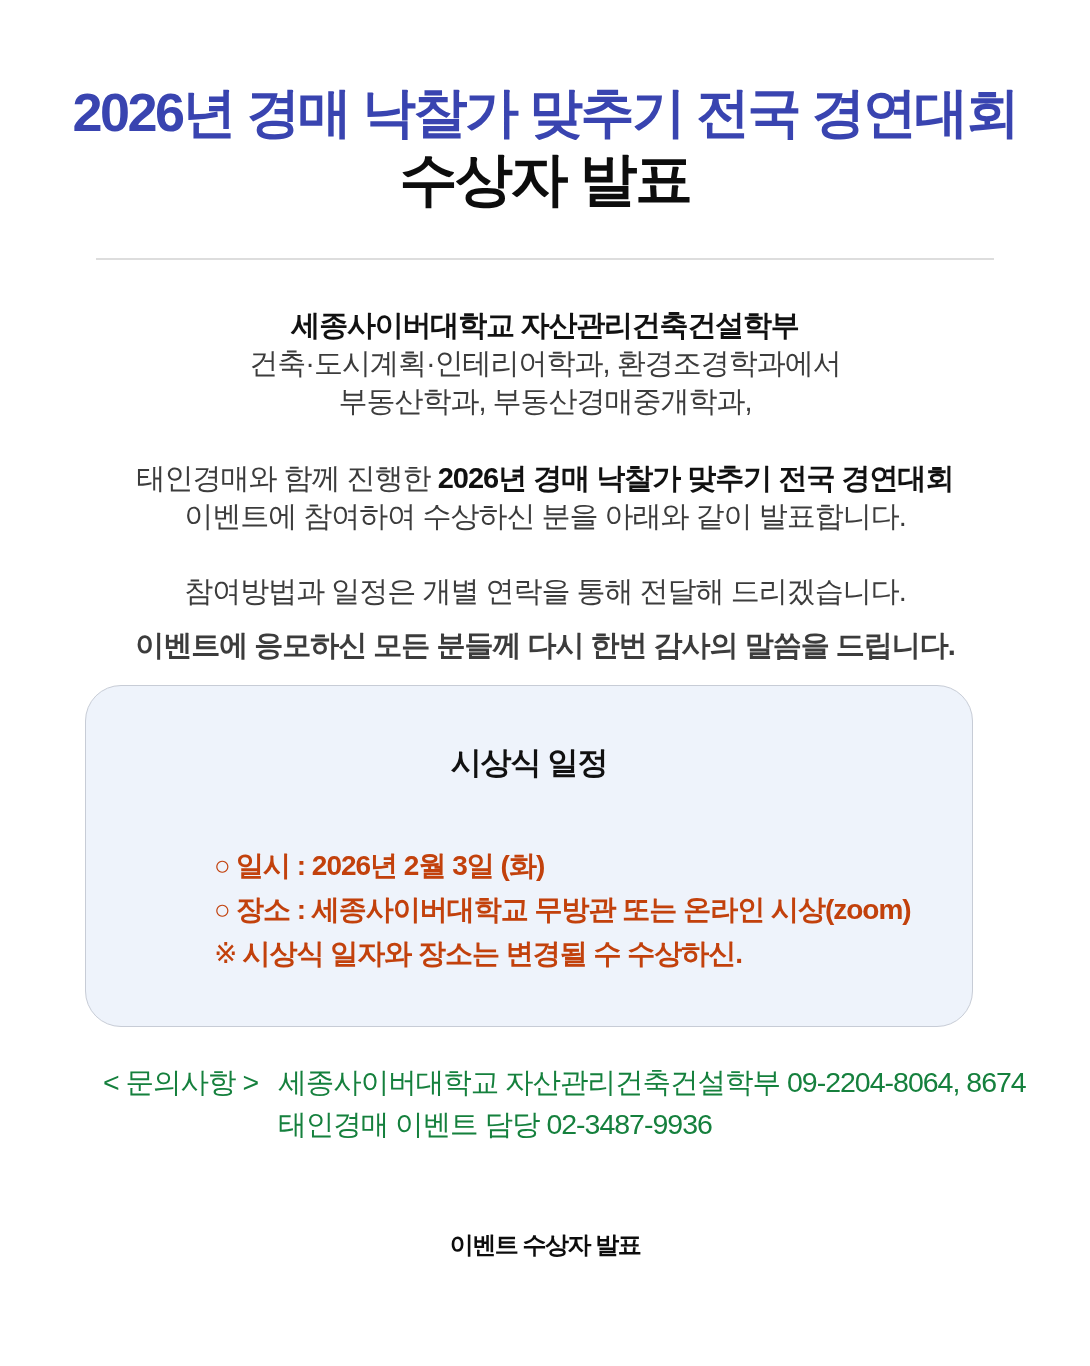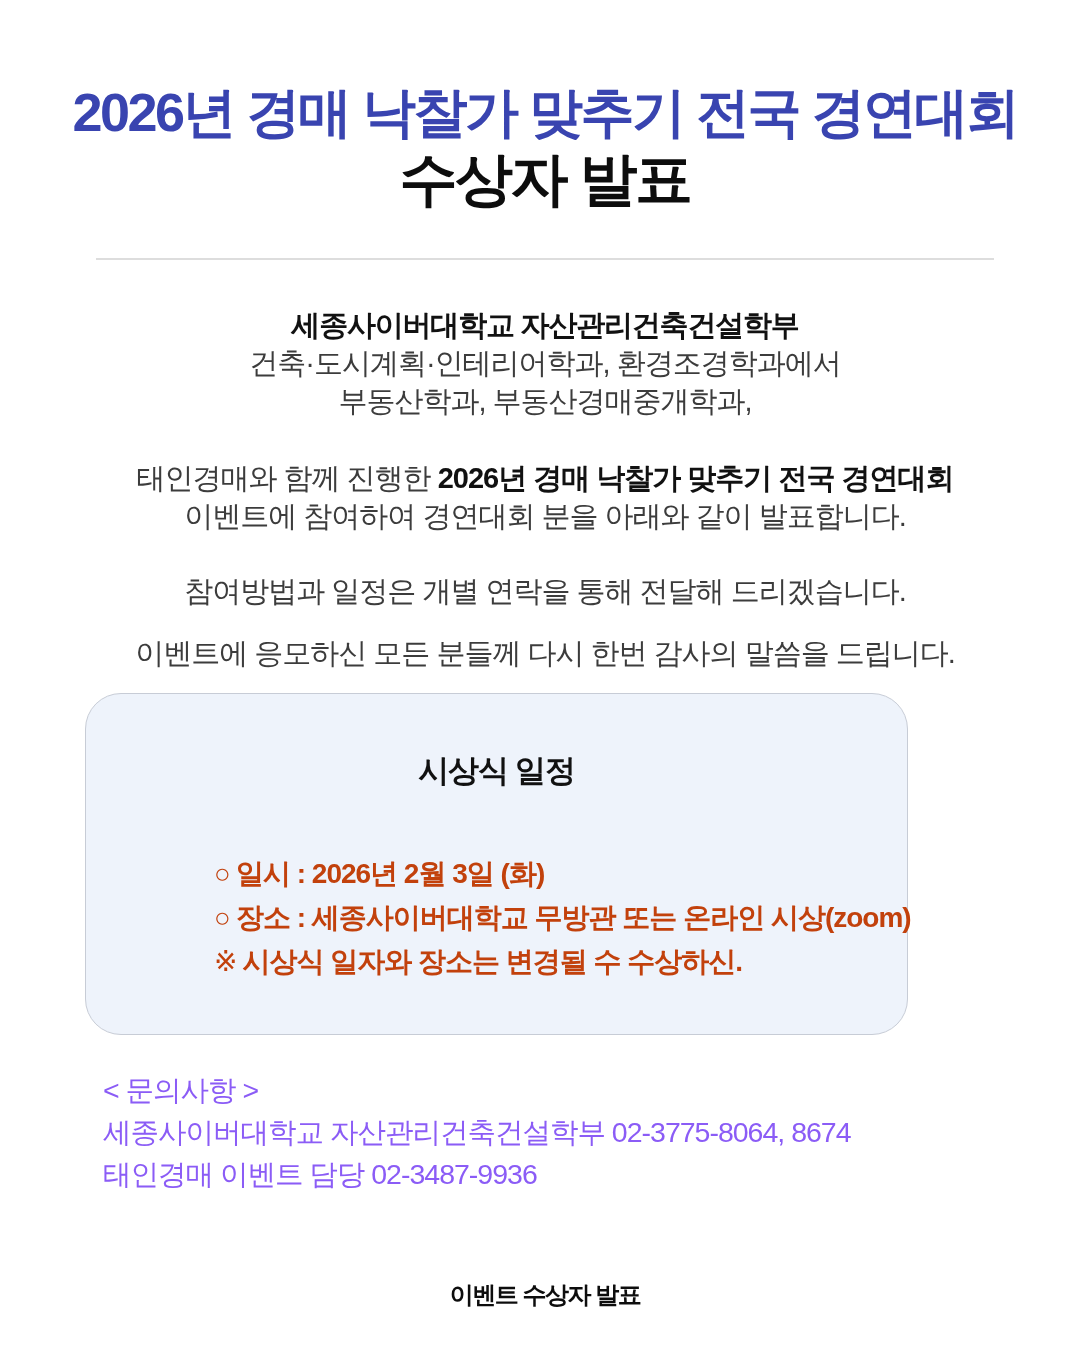--- a/index.html
+++ b/index.html
@@ -46,23 +46,23 @@
     color:#3c3c3c;
   }
   .intro .dept-bold {
     font-weight:bold;
     color:#111111;
     letter-spacing:-1.2px;
   }
   .para1 { margin-top:39px; font-size:29px; line-height:38px; letter-spacing:-1px; }
   .para1 .em-bold { font-weight:bold; color:#111111; }
   .para2 { margin-top:37px; font-size:29px; line-height:38px; letter-spacing:-1px; }
-  .para3 { margin-top:24px; font-size:29px; line-height:38px; letter-spacing:-1px; }
+  .para3 { margin-top:16px; font-size:29px; line-height:38px; letter-spacing:-1px;font-weight:bold; }
   .schedule-box {
-    width:823px;
+    width:888px;
     height:342px;
     margin:21px 0 0 85px;
     background:#eef3fb;
     border:1px solid #c7ccd6;
     border-radius:36px;
   }
   .schedule-title {
     margin-top:56px;
     text-align:center;
     font-size:31px;
@@ -82,24 +82,23 @@
   .bullet {
     font-weight:normal;
     display:inline-block;
     margin-right:6px;
   }
   .contact {
     margin:34px 40px 0 103px;
     display:flex;
     align-items:flex-start;
     font-size:28.5px;
-    color:#8b5cf6;
+    color:#15803d;
     line-height:42px;
     letter-spacing:-1px;
-    flex-direction:column;
   }
   .contact-label { margin-right:20px; white-space:nowrap; }
   .footer-title {
     margin-top:84px;
     text-align:center;
     font-size:24px;
     font-weight:bold;
     color:#0d0d0d;
     letter-spacing:-1.5px;
   }
@@ -117,21 +116,21 @@
   <hr class="divider">
 
   <div class="intro centered">
     <div class="dept-bold">세종사이버대학교 자산관리건축건설학부</div>
     <div>건축·도시계획·인테리어학과, 환경조경학과에서</div>
     <div>부동산학과, 부동산경매중개학과,</div>
   </div>
 
   <div class="para1 centered">
     <div><span>태인경매와 함께 진행한 </span><span class="em-bold">2026년 경매 낙찰가 맞추기 전국 경연대회</span></div>
-    <div>이벤트에 참여하여 경연대회 분을 아래와 같이 발표합니다.</div>
+    <div>이벤트에 참여하여 수상하신 분을 아래와 같이 발표합니다.</div>
   </div>
 
   <div class="para2 centered">
     <div>참여방법과 일정은 개별 연락을 통해 전달해 드리겠습니다.</div>
   </div>
 
   <div class="para3 centered">
     <div>이벤트에 응모하신 모든 분들께 다시 한번 감사의 말씀을 드립니다.</div>
   </div>
 
@@ -140,20 +139,20 @@
     <div class="schedule-items">
       <div class="schedule-item"><span class="bullet">○</span><span>일시 : 2026년 2월 3일 (화)</span></div>
       <div class="schedule-item"><span class="bullet">○</span><span>장소 : 세종사이버대학교 무방관 또는 온라인 시상(zoom)</span></div>
       <div class="schedule-item"><span class="bullet">※</span><span>시상식 일자와 장소는 변경될 수 수상하신.</span></div>
     </div>
   </div>
 
   <div class="contact">
     <div class="contact-label">&lt; 문의사항 &gt;</div>
     <div class="contact-lines">
-      <div>세종사이버대학교 자산관리건축건설학부 02-3775-8064, 8674</div>
+      <div>세종사이버대학교 자산관리건축건설학부 09-2204-8064, 8674</div>
       <div>태인경매 이벤트 담당 02-3487-9936</div>
     </div>
   </div>
 
   <div class="footer-title">이벤트 수상자 발표</div>
 
 </div>
 
 </body></html>

